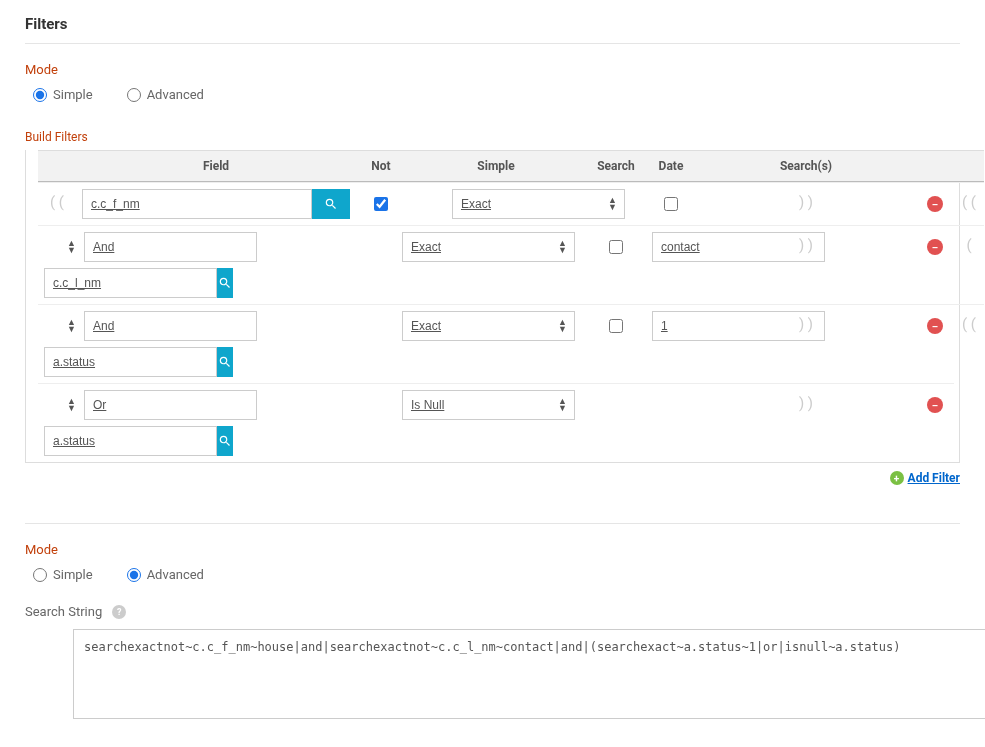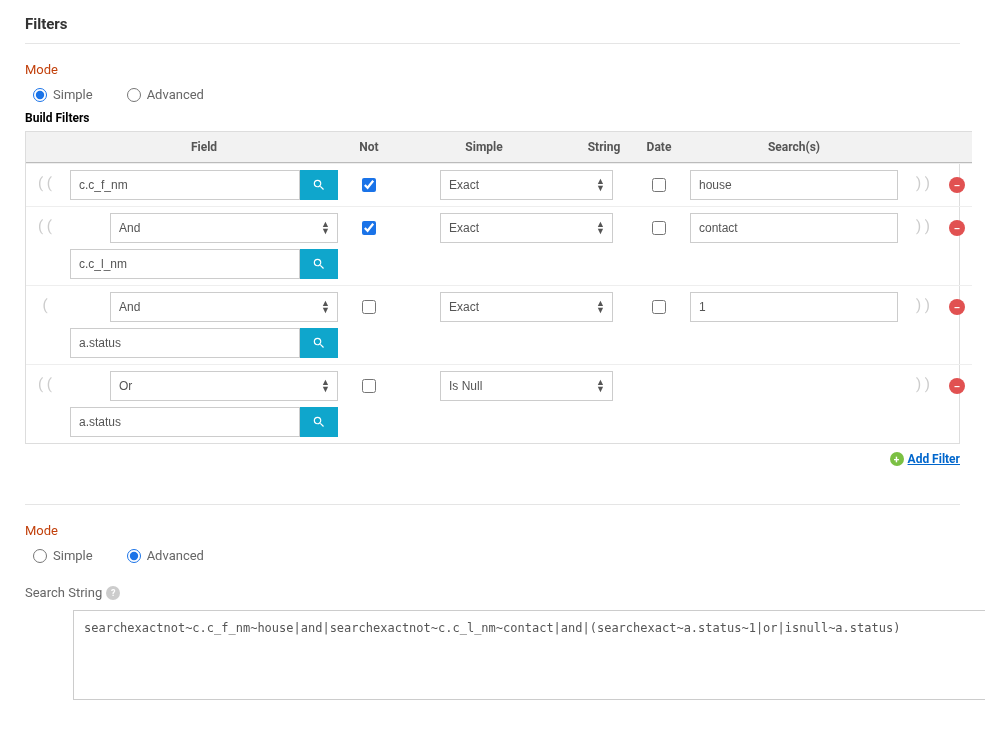--- a/index.html
+++ b/index.html
@@ -3,39 +3,39 @@
 <meta charset="utf-8">
 <style>
 * { box-sizing: border-box; margin: 0; padding: 0; }
 body { font-family: -apple-system, BlinkMacSystemFont, "Segoe UI", Roboto, Arial, sans-serif; font-size: 13px; color: #333; padding: 15px 25px; background: #fff; }
 h2.section-title { font-size: 15px; font-weight: 700; color: #333; margin-bottom: 10px; }
 .hr { border: none; border-top: 1px solid #e5e5e5; margin: 8px 0 18px 0; }
 .mode-label { font-size: 13px; color: #c2410c; margin-bottom: 10px; }
 .radio-group { display: flex; align-items: center; gap: 34px; padding-left: 8px; }
 .radio-item { display: flex; align-items: center; gap: 6px; color: #666; }
 .radio-item input[type=radio] { width: 14px; height: 14px; accent-color: #1a73e8; cursor: pointer; }
-.build-label { font-size: 12px; font-weight: 700; color: #000000; margin-top: 9px; margin-bottom: 6px; }
-.grid { display: grid; grid-template-columns: 38px 280px 50px 180px 60px 50px 220px 38px 30px; border: 1px solid #ddd; border-top: none; }
+.build-label { font-size: 12px; font-weight: 400; color: #c2410c; margin-top: 28px; margin-bottom: 6px; }
+.grid { display: grid; grid-template-columns: 38px 280px 50px 180px 60px 50px 220px 38px 30px; border: 1px solid #ddd; border-top: none; padding-left: 12px; }
 .hdr { background: #f2f2f2; border-top: 1px solid #ddd; border-bottom: 1px solid #bbb; padding: 8px 4px; font-size: 12px; font-weight: 700; color: #555; text-align: center; }
 .cell { border-top: 1px solid #eee; padding: 6px; display: flex; align-items: flex-start; justify-content: center; }
 .cell.left { justify-content: flex-start; }
 .cell.parens { color: #ccc; font-size: 15px; padding-top: 10px; }
 .stack { display: flex; flex-direction: column; gap: 6px; width: 100%; }
 .field-row { display: flex; gap: 0; width: 100%; }
-.input, .select { flex: 1; height: 30px; border: 1px solid #ccc; padding: 0 8px; font-size: 12px; color: #555; background: #fff; }
+.input, .select { flex: 1; height: 30px; border: 1px solid #ccc; padding: 0 8px; font-size: 12px; color: #555; background: #fff; text-decoration: underline; }
 .select-wrap { position: relative; flex: 1; display: flex; margin-left: 40px; }
 .select-wrap .arrows { position: absolute; right: 8px; top: 50%; transform: translateY(-50%); color: #555; font-size: 9px; line-height: 7px; pointer-events: none; display: flex; flex-direction: column; }
 .search-btn { width: 38px; height: 30px; background: #0fa6cc; border: 1px solid #0fa6cc; display: flex; align-items: center; justify-content: center; cursor: pointer; }
 .search-btn svg { width: 14px; height: 14px; fill: #fff; }
 input[type=checkbox] { width: 14px; height: 14px; margin-top: 8px; cursor: pointer; accent-color: #1a73e8; }
 .remove-btn { width: 16px; height: 16px; border-radius: 50%; background: #e15151; color: #fff; display: flex; align-items: center; justify-content: center; font-size: 10px; font-weight: bold; cursor: pointer; margin-top: 7px; border: none; }
 .add-filter-row { display: flex; justify-content: flex-end; align-items: center; margin-top: 8px; gap: 4px; }
 .add-filter-row a { color: #0066cc; font-size: 12px; font-weight: 700; text-decoration: underline; cursor: pointer; }
 .plus-circle { width: 14px; height: 14px; border-radius: 50%; background: #7bc043; color: #fff; display: flex; align-items: center; justify-content: center; font-size: 10px; font-weight: bold; }
-.search-string-label { font-size: 13px; color: #666; margin-top: 22px; margin-bottom: 10px; display: flex; align-items: center; gap: 4px; }
+.search-string-label { font-size: 13px; color: #666; margin-top: 22px; margin-bottom: 10px; display: flex; align-items: center; gap: 10px; }
 .help-icon { width: 14px; height: 14px; border-radius: 50%; background: #ccc; color: #fff; display: inline-flex; align-items: center; justify-content: center; font-size: 9px; font-weight: bold; }
 textarea.search-string { width: 100%; height: 90px; border: 1px solid #ccc; padding: 10px; font-size: 12px; color: #555; resize: both; margin-left: 48px; }
 .section-gap { height: 30px; }
 </style>
 </head>
 <body>
 
 
 
 <h2 class="section-title">Filters</h2>
@@ -53,21 +53,21 @@
   </label>
 </div>
 
 <div class="build-label">Build Filters</div>
 
 <div class="grid">
   <div class="hdr"></div>
   <div class="hdr">Field</div>
   <div class="hdr">Not</div>
   <div class="hdr">Simple</div>
-  <div class="hdr">String</div>
+  <div class="hdr">Search</div>
   <div class="hdr">Date</div>
   <div class="hdr">Search(s)</div>
   <div class="hdr"></div>
   <div class="hdr"></div>
 
   <div class="cell parens">( (</div>
   <div class="cell left">
     <div class="stack">
       <div class="field-row">
         <input class="input" value="c.c_f_nm" style="">
@@ -87,23 +87,20 @@
         <input class="input" readonly="" value="Exact" style="">
         <span class="arrows">▲<br>▼</span>
       </div>
   </div>
   <div class="cell">
       <input type="checkbox" style="">
     </div>
   <div class="cell">
       <input type="checkbox" style="">
     </div>
-  <div class="cell left">
-      <input class="input" value="house" style="">
-    </div>
   <div class="cell parens">) )</div>
   <div class="cell">
       <button class="remove-btn">–</button>
     </div>
 
   <div class="cell parens">( (</div>
   <div class="cell left">
     <div class="stack">
       <div class="select-wrap">
           <input class="input" readonly="" value="And" style="">

